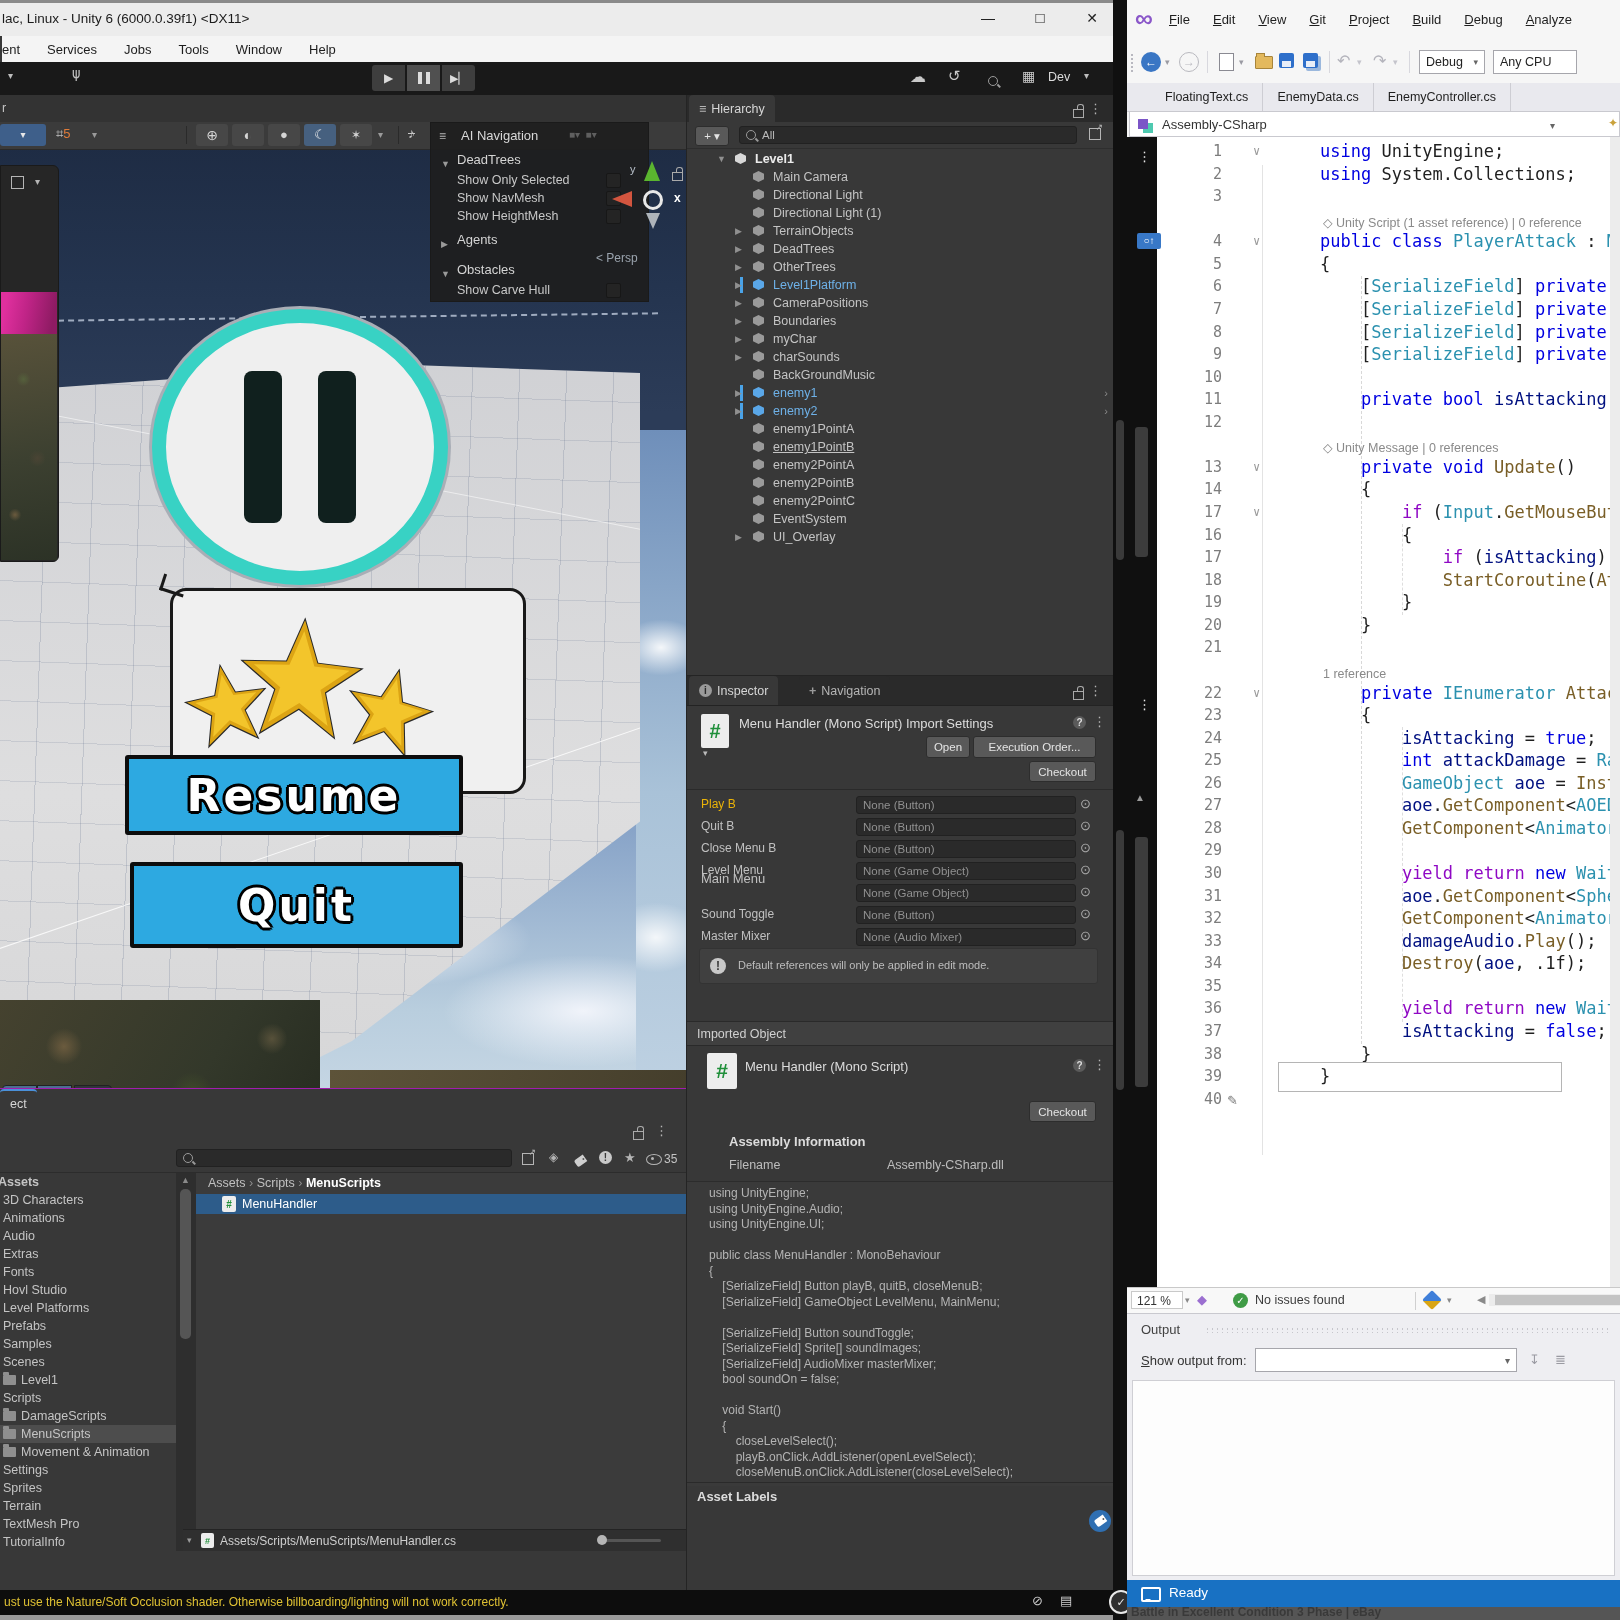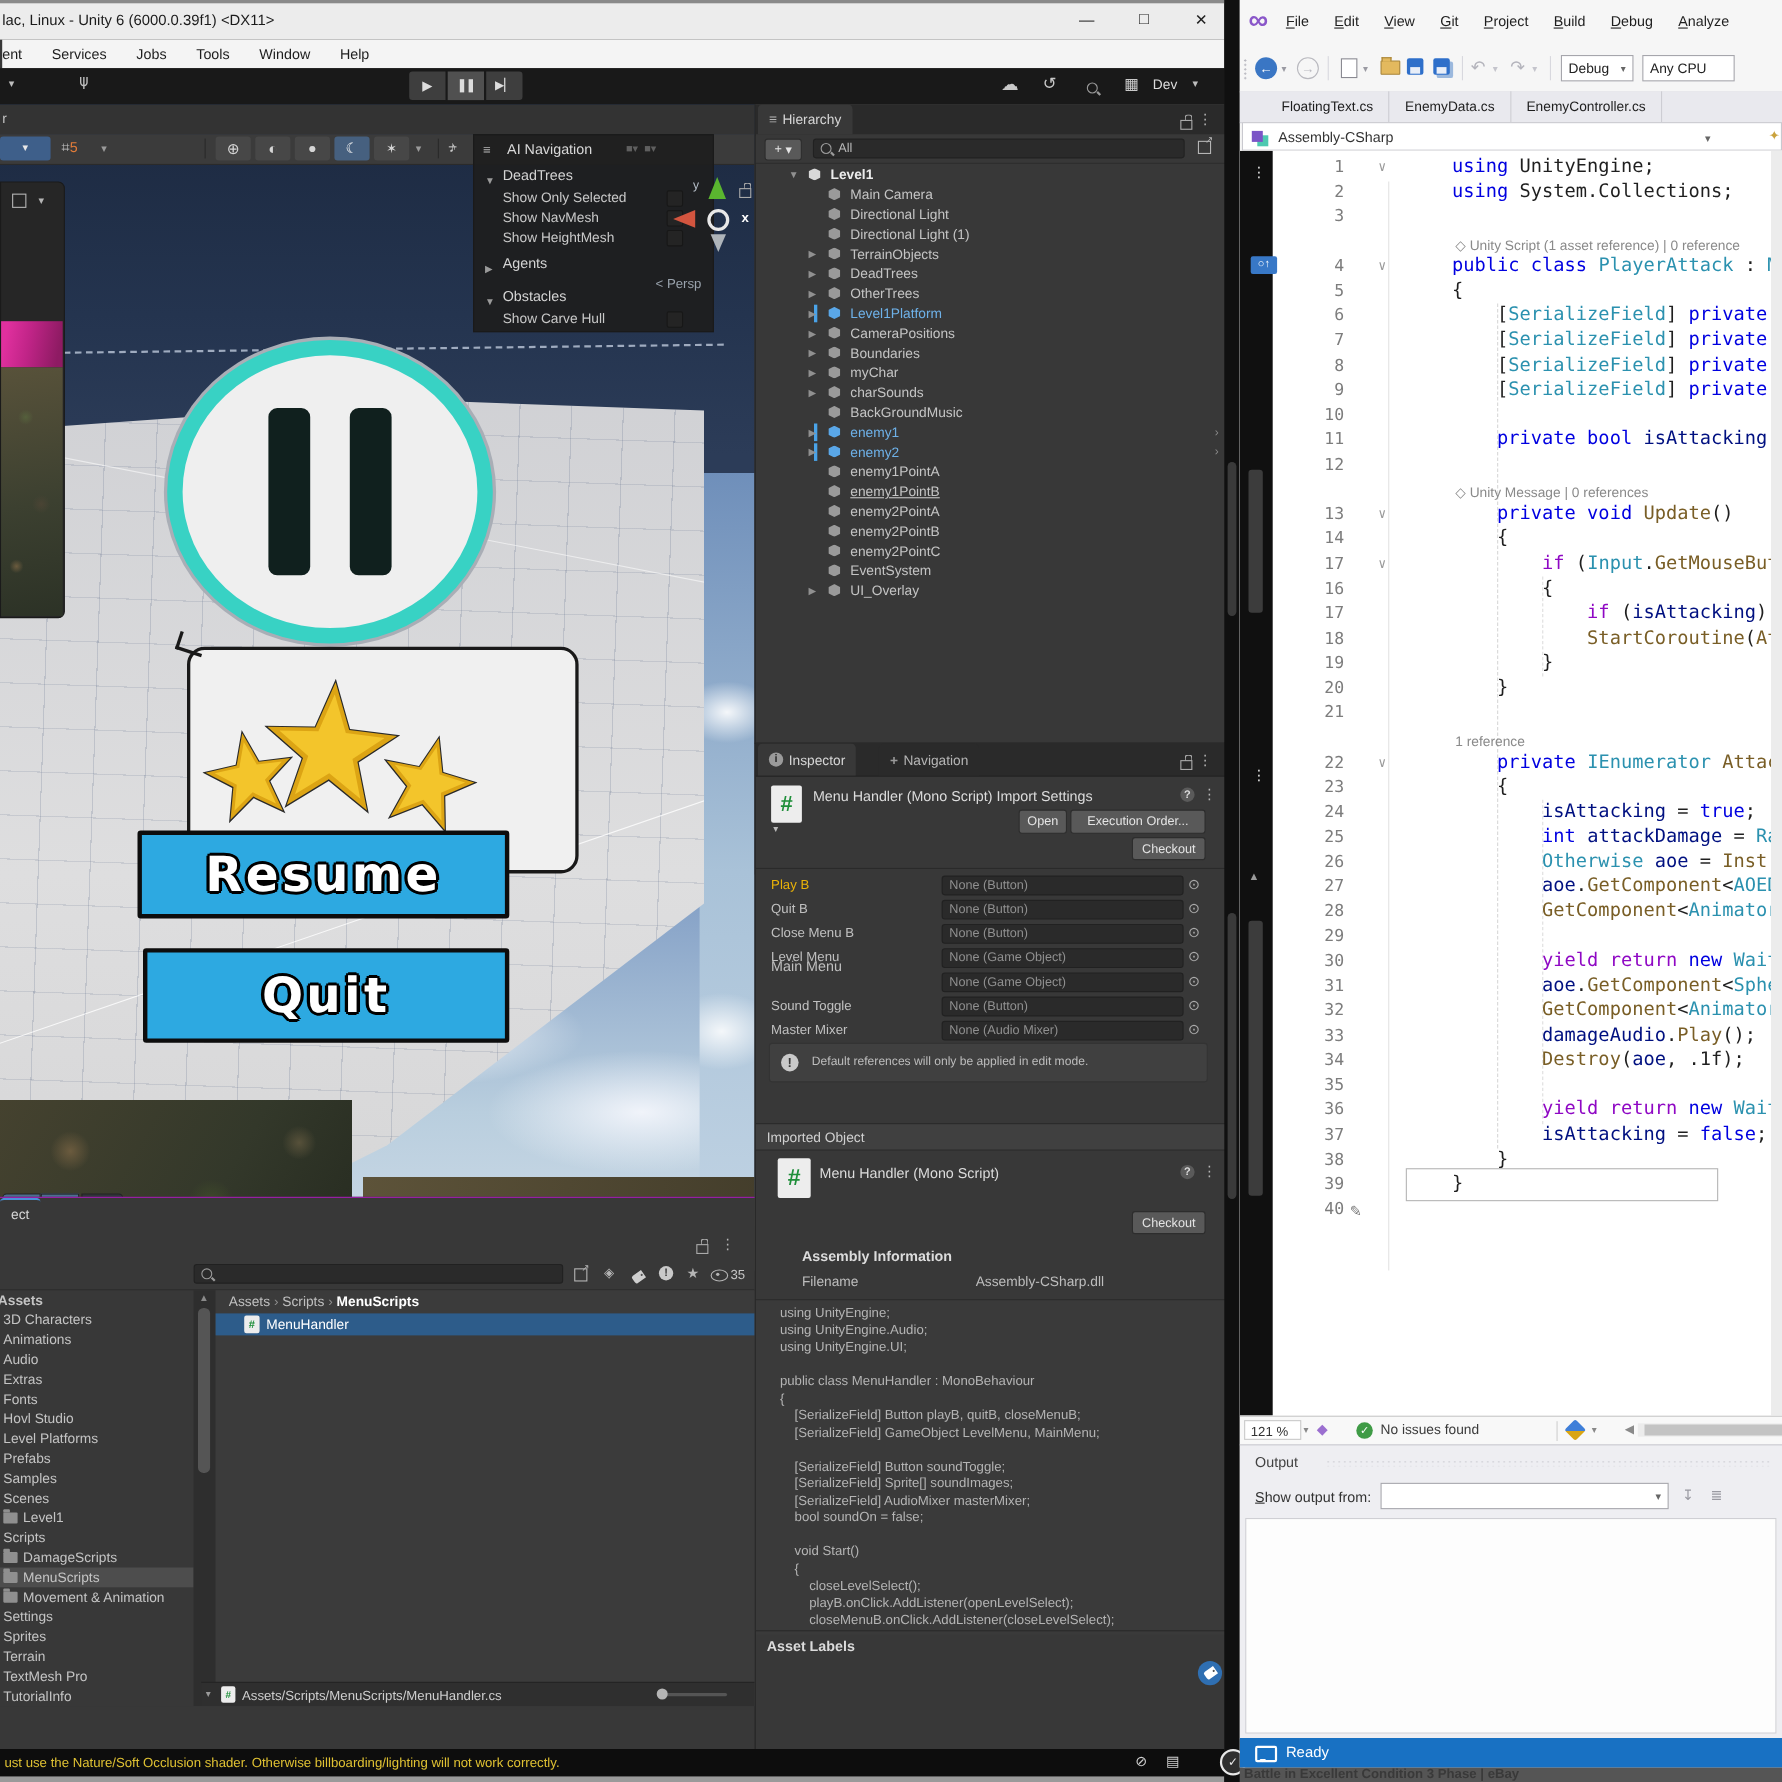--- a/index.html
+++ b/index.html
@@ -664,21 +664,21 @@
           <div class="crow"><span class="num">17</span><span class="ct"><span class="p">            </span><span class="c">if</span><span class="p"> (</span><span class="f">isAttacking</span><span class="p">)</span></span></div>
           <div class="crow"><span class="num">18</span><span class="ct"><span class="p">            </span><span class="m">StartCoroutine</span><span class="p">(</span><span class="m">At</span></span></div>
           <div class="crow"><span class="num">19</span><span class="ct"><span class="p">        }</span></span></div>
           <div class="crow"><span class="num">20</span><span class="ct"><span class="p">    }</span></span></div>
           <div class="crow"><span class="num">21</span><span class="ct"></span></div>
           <div class="crow"><span class="lens">1 reference</span></div>
           <div class="crow"><span class="num">22</span><span class="fold">∨</span><span class="ct"><span class="p">    </span><span class="k">private</span><span class="p"> </span><span class="t">IEnumerator</span><span class="p"> </span><span class="m">Attac</span></span></div>
           <div class="crow"><span class="num">23</span><span class="ct"><span class="p">    {</span></span></div>
           <div class="crow"><span class="num">24</span><span class="ct"><span class="p">        </span><span class="f">isAttacking</span><span class="p"> = </span><span class="k">true</span><span class="p">;</span></span></div>
           <div class="crow"><span class="num">25</span><span class="ct"><span class="p">        </span><span class="k">int</span><span class="p"> </span><span class="f">attackDamage</span><span class="p"> = </span><span class="t">Ra</span></span></div>
-          <div class="crow"><span class="num">26</span><span class="ct"><span class="p">        </span><span class="t">Otherwise</span><span class="p"> </span><span class="f">aoe</span><span class="p"> = </span><span class="m">Inst</span></span></div>
+          <div class="crow"><span class="num">26</span><span class="ct"><span class="p">        </span><span class="t">GameObject</span><span class="p"> </span><span class="f">aoe</span><span class="p"> = </span><span class="m">Inst</span></span></div>
           <div class="crow"><span class="num">27</span><span class="ct"><span class="p">        </span><span class="f">aoe</span><span class="p">.</span><span class="m">GetComponent</span><span class="p">&lt;</span><span class="t">AOED</span></span></div>
           <div class="crow"><span class="num">28</span><span class="ct"><span class="p">        </span><span class="m">GetComponent</span><span class="p">&lt;</span><span class="t">Animator</span></span></div>
           <div class="crow"><span class="num">29</span><span class="ct"></span></div>
           <div class="crow"><span class="num">30</span><span class="ct"><span class="p">        </span><span class="c">yield return</span><span class="p"> </span><span class="k">new</span><span class="p"> </span><span class="t">Wait</span></span></div>
           <div class="crow"><span class="num">31</span><span class="ct"><span class="p">        </span><span class="f">aoe</span><span class="p">.</span><span class="m">GetComponent</span><span class="p">&lt;</span><span class="t">Sphe</span></span></div>
           <div class="crow"><span class="num">32</span><span class="ct"><span class="p">        </span><span class="m">GetComponent</span><span class="p">&lt;</span><span class="t">Animator</span></span></div>
           <div class="crow"><span class="num">33</span><span class="ct"><span class="p">        </span><span class="f">damageAudio</span><span class="p">.</span><span class="m">Play</span><span class="p">();</span></span></div>
           <div class="crow"><span class="num">34</span><span class="ct"><span class="p">        </span><span class="m">Destroy</span><span class="p">(</span><span class="f">aoe</span><span class="p">, .1f);</span></span></div>
           <div class="crow"><span class="num">35</span><span class="ct"></span></div>
           <div class="crow"><span class="num">36</span><span class="ct"><span class="p">        </span><span class="c">yield return</span><span class="p"> </span><span class="k">new</span><span class="p"> </span><span class="t">Wait</span></span></div>

